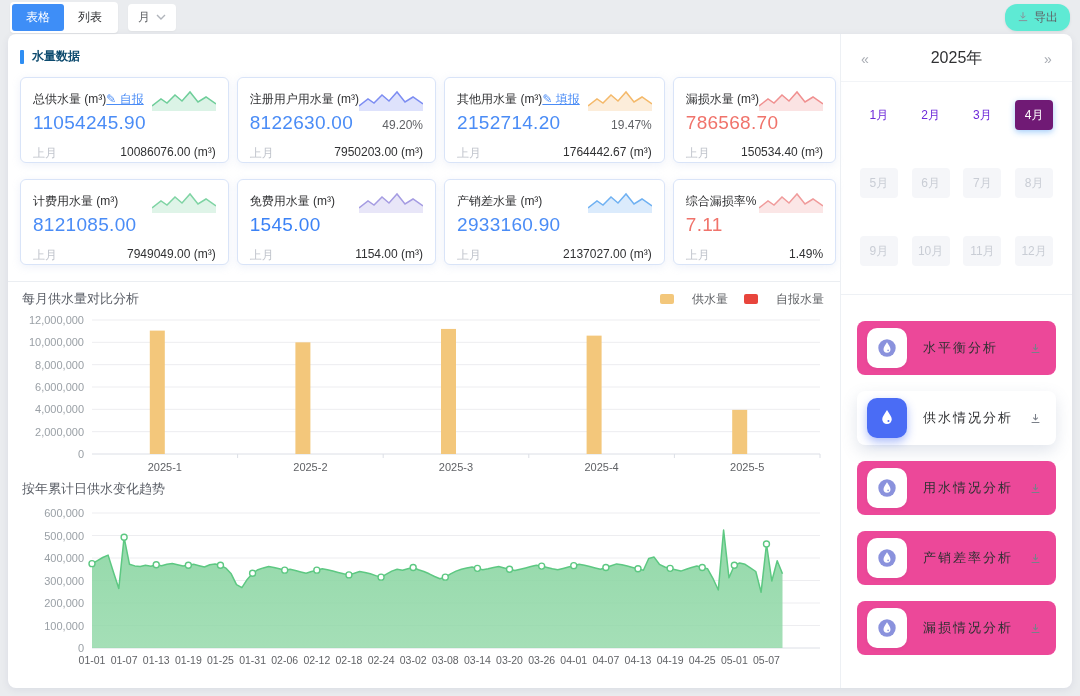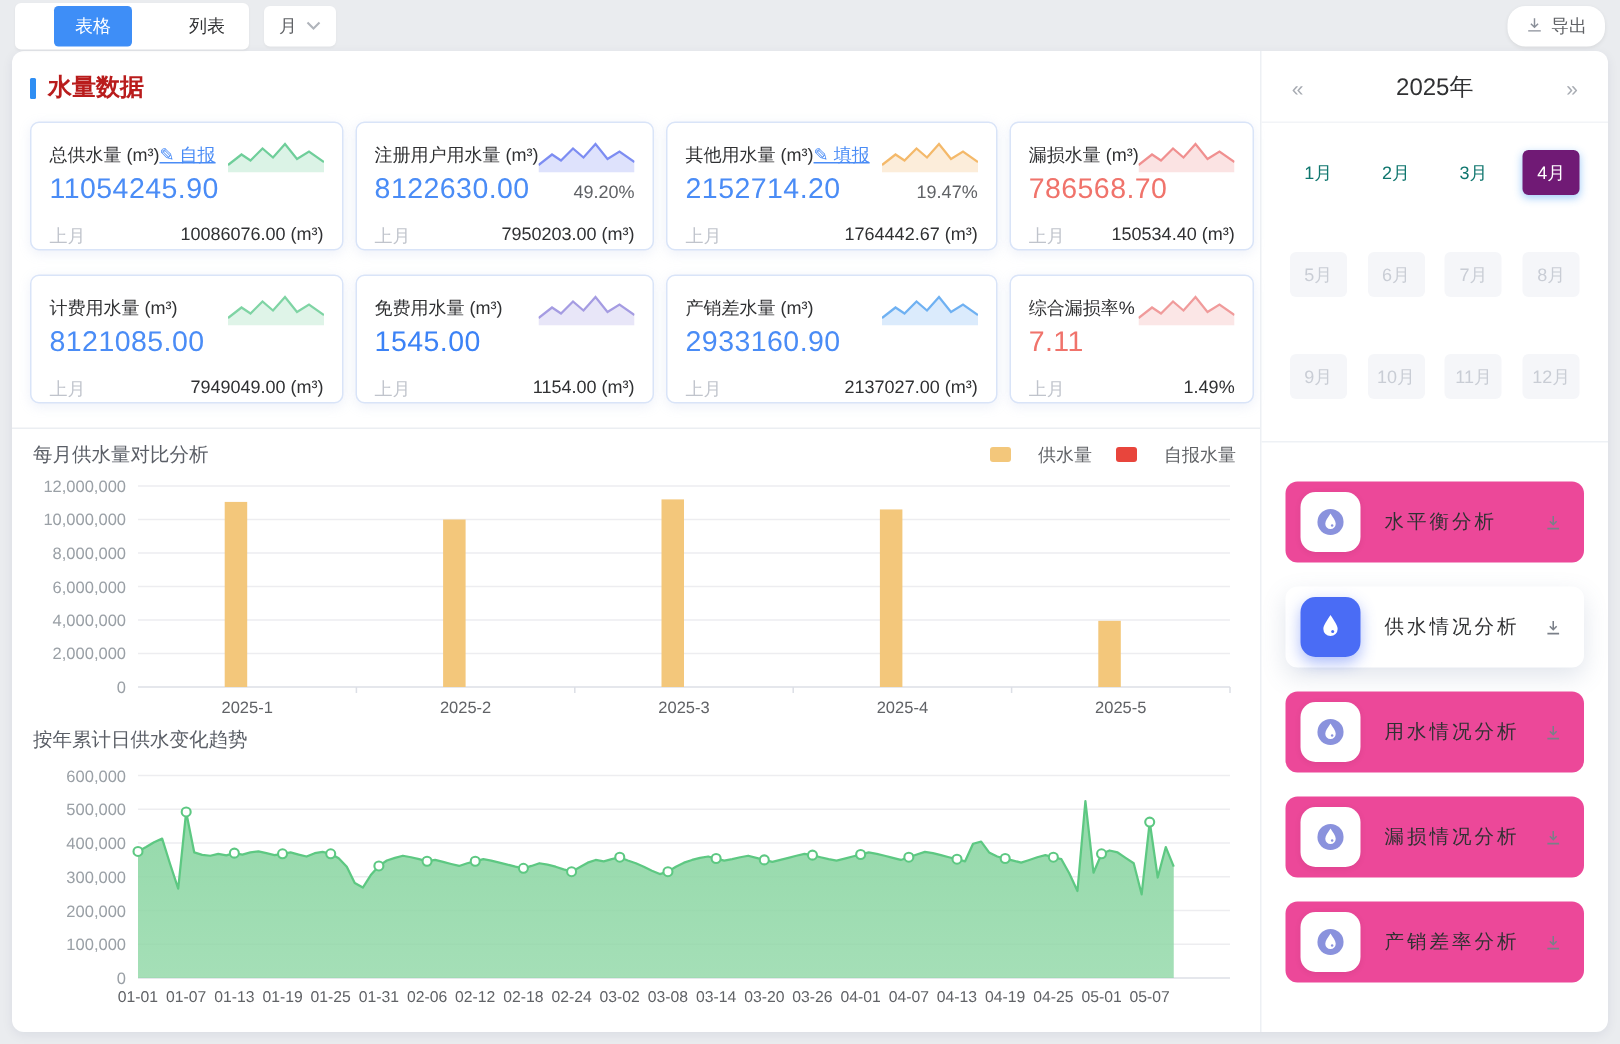--- a/index.html
+++ b/index.html
@@ -5,35 +5,35 @@
   * { margin:0; padding:0; box-sizing:border-box; }
   html,body { width:1080px; height:696px; }
   body {
     background:#eaecef;
     font-family:"Liberation Sans","DejaVu Sans",sans-serif;
     color:#303133; overflow:hidden;
   }
   
   .topbar { height:34px; display:flex; align-items:center; padding:0 10px; }
   .tab-group { background:#fff; border-radius:4px; padding:2px; display:flex; box-shadow:0 1px 2px rgba(0,0,0,.05); }
-  .tab { padding:5px 14px; font-size:12px; color:#303133; border-radius:3px; cursor:pointer;margin-left:24px; }
+  .tab { padding:5px 14px; font-size:12px; color:#303133; border-radius:3px; cursor:pointer; }
   .tab.active { background:#3e8ef7; color:#fff; }
   .period-select { background:#fff; border-radius:4px; margin-left:10px; padding:5px 10px; font-size:12px;
     color:#606266; display:flex; align-items:center; gap:6px; box-shadow:0 1px 2px rgba(0,0,0,.04); cursor:pointer; }
-  .export-btn { margin-left:auto; background:#ffffff; border:none; border-radius:12px; padding:5px 12px;
+  .export-btn { margin-left:auto; background:#5eead4; border:none; border-radius:12px; padding:5px 12px;
     font-size:12px; color:#606266; display:flex; align-items:center; gap:5px;
     box-shadow:0 1px 3px rgba(0,0,0,.08); cursor:pointer; font-family:inherit; }
   .icon-svg { display:block; }
   
   .panel { margin:0 8px 8px; height:654px; background:#fff; border-radius:8px;
     box-shadow:0 2px 8px rgba(15,35,90,.07); display:flex; overflow:hidden; }
   .main { flex:1; min-width:0; padding:10px 10px 0 12px; }
   .section-header { display:flex; align-items:center; margin:4px 0 12px; }
   .accent-bar { width:4px; height:14px; background:#2f8ef3; border-radius:1px; margin-right:8px; }
-  .section-title-text { font-size:16px; font-weight:bold; color:#b91c1c; }
+  .section-title-text { font-size:12px; font-weight:bold; color:#0c4a6e; }
   
   .card-grid { display:grid; grid-template-columns:repeat(4,1fr); column-gap:8px; row-gap:16px; }
   .card { border:1px solid #d9e4f8; border-radius:6px; padding:8px 12px 10px;
     box-shadow:0 2px 8px rgba(160,180,220,.18); background:#fff; height:86px; }
   .card-top { display:flex; align-items:center; height:26px; }
   .card-title { font-size:12px; color:#303133; white-space:nowrap; }
   .card-action { font-size:12px; color:#4a8cf6; margin-left:auto; cursor:pointer; white-space:nowrap;text-decoration:underline; }
   .card-top .spark { margin-left:8px; }
   .card-top .spark.push { margin-left:auto; }
   .card-mid { display:flex; align-items:baseline; height:28px; }
@@ -52,21 +52,21 @@
   .area-title { margin:4px 0 0 2px; }
   svg.chart { display:block; }
   
   .sidebar { width:232px; flex-shrink:0; border-left:1px solid #edf0f4; display:flex; flex-direction:column; }
   .calendar { border-bottom:1px solid #eef1f5; padding-bottom:28px; }
   .cal-header { display:flex; align-items:center; padding:14px 16px 12px; border-bottom:1px solid #f2f4f7; }
   .cal-arrow { color:#a8acb3; font-size:14px; cursor:pointer; width:16px; text-align:center; }
   .cal-year { flex:1; text-align:center; font-size:16px; color:#303133; }
   .month-grid { display:grid; grid-template-columns:repeat(4,1fr); row-gap:38px; padding:18px 12px 0; justify-items:center; }
   .month-cell { width:38px; height:30px; line-height:30px; text-align:center; font-size:12px; border-radius:4px;
-    color:#0f766e; cursor:pointer; }
+    color:#6d28d9; cursor:pointer; }
   .month-cell.active { background:#701a75; color:#fff; box-shadow:0 2px 6px rgba(47,142,243,.45); }
   .month-cell.disabled { background:#f5f6f9; color:#c9cdd5; cursor:default; }
   
   .analysis { padding:26px 16px 0; display:flex; flex-direction:column; gap:16px; }
   .analysis-item { height:54px; border-radius:8px; background:#ec4899; display:flex; align-items:center;
     padding:0 14px 0 10px; cursor:pointer; }
   .analysis-item.active { background:#fff; box-shadow:0 6px 16px rgba(90,110,150,.18); }
   .icon-box { width:40px; height:40px; border-radius:10px; background:#fff; display:flex; align-items:center;
     justify-content:center; box-shadow:0 1px 4px rgba(0,0,0,.06); flex-shrink:0; }
   .analysis-item.active .icon-box { background:#4a6cf5; box-shadow:0 4px 10px rgba(74,108,245,.45); }
@@ -413,33 +413,33 @@
           </svg>
         </div>
         <div class="analysis-item">
           <div class="icon-box">
             <svg width="22" height="22" viewBox="0 0 24 24">
               <circle cx="12" cy="12" r="9.5" fill="#8a92dd"></circle>
               <path d="M12 5.8 C10.1 8.8 8.2 11.2 8.2 13.3 A3.8 3.8 0 0 0 15.8 13.3 C15.8 11.2 13.9 8.8 12 5.8 Z" fill="#fff"></path>
               <circle cx="13.2" cy="14.6" r="0.9" fill="#8a92dd"></circle>
             </svg>
           </div>
-          <span class="analysis-label">漏损情况分析</span>
+          <span class="analysis-label">产销差率分析</span>
           <svg width="13" height="13" viewBox="0 0 20 20" class="dl">
             <path d="M10 3 v8 M6.5 8.5 l3.5 3.5 l3.5 -3.5 M4 16 h12" fill="none" stroke="#7a7f88" stroke-width="1.6"></path>
           </svg>
         </div>
         <div class="analysis-item">
           <div class="icon-box">
             <svg width="22" height="22" viewBox="0 0 24 24">
               <circle cx="12" cy="12" r="9.5" fill="#8a92dd"></circle>
               <path d="M12 5.8 C10.1 8.8 8.2 11.2 8.2 13.3 A3.8 3.8 0 0 0 15.8 13.3 C15.8 11.2 13.9 8.8 12 5.8 Z" fill="#fff"></path>
               <circle cx="13.2" cy="14.6" r="0.9" fill="#8a92dd"></circle>
             </svg>
           </div>
-          <span class="analysis-label">产销差率分析</span>
+          <span class="analysis-label">漏损情况分析</span>
           <svg width="13" height="13" viewBox="0 0 20 20" class="dl">
             <path d="M10 3 v8 M6.5 8.5 l3.5 3.5 l3.5 -3.5 M4 16 h12" fill="none" stroke="#7a7f88" stroke-width="1.6"></path>
           </svg>
         </div>
       </div>
   </div>
 </div>
 
 </body></html>

